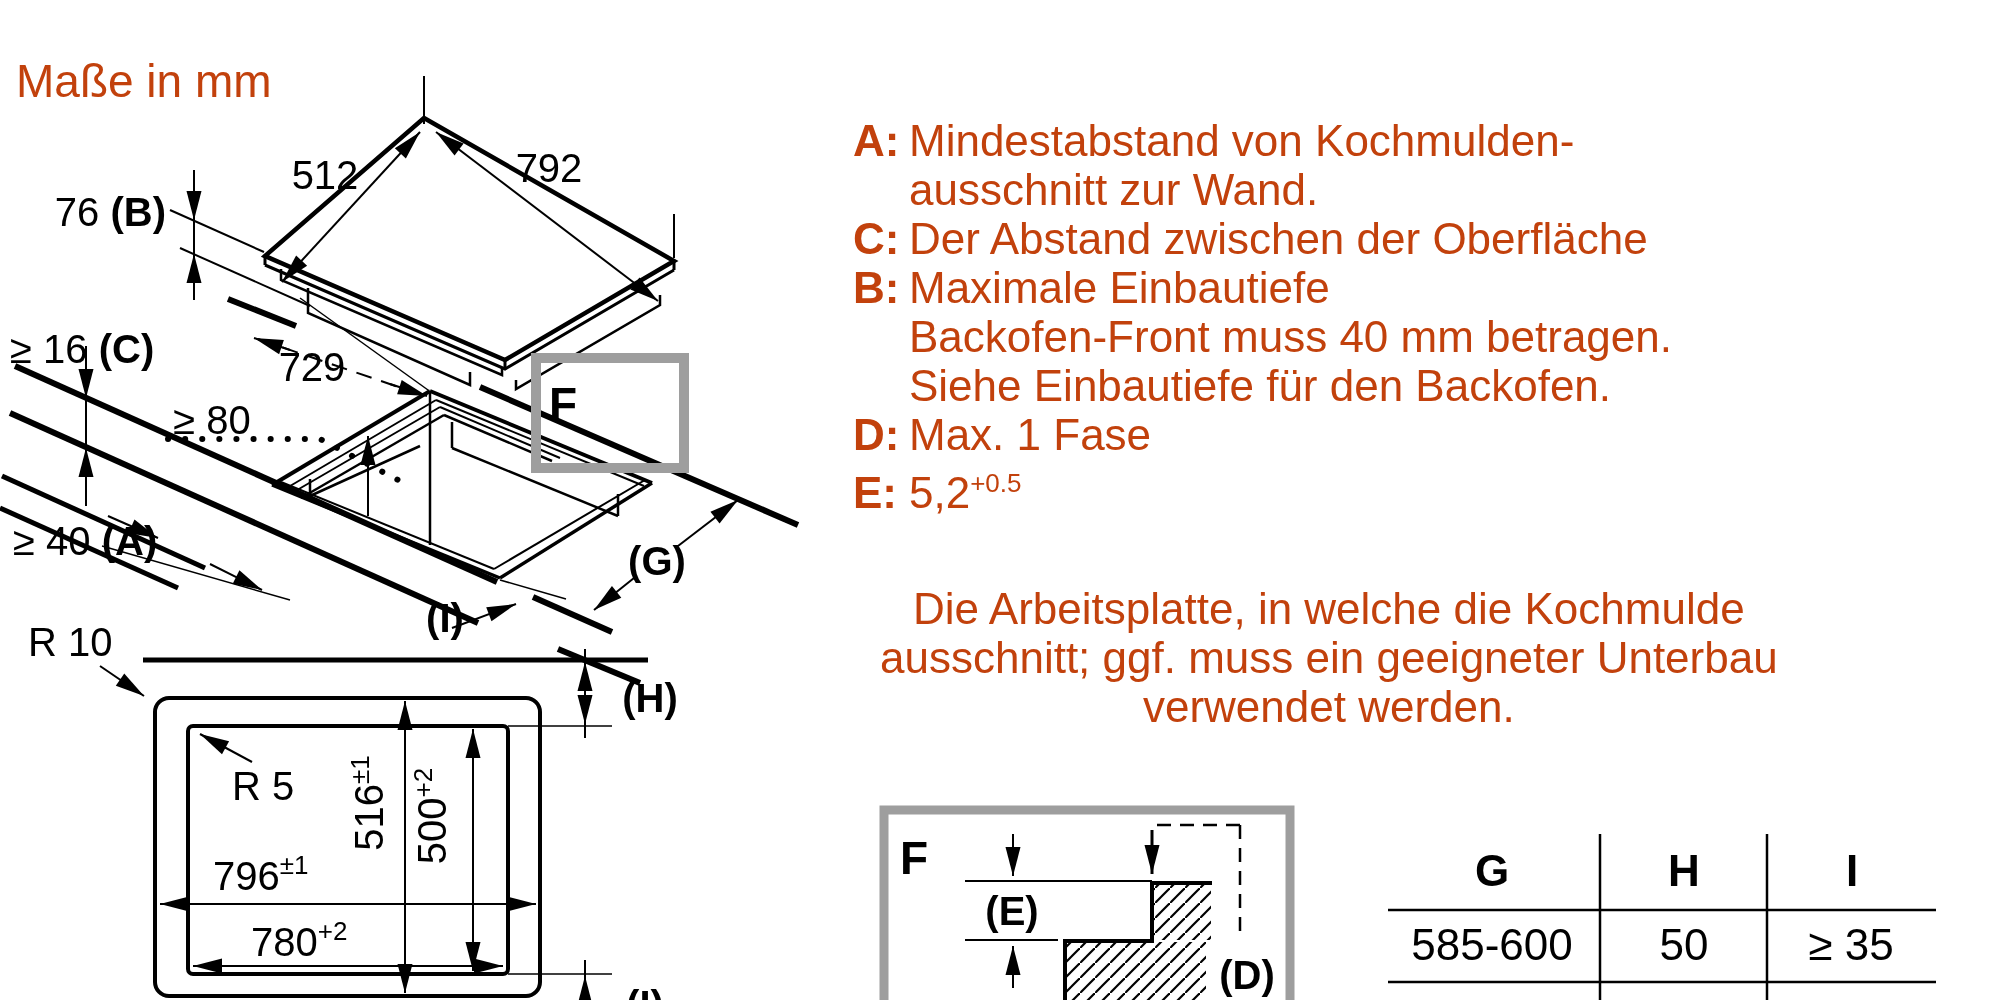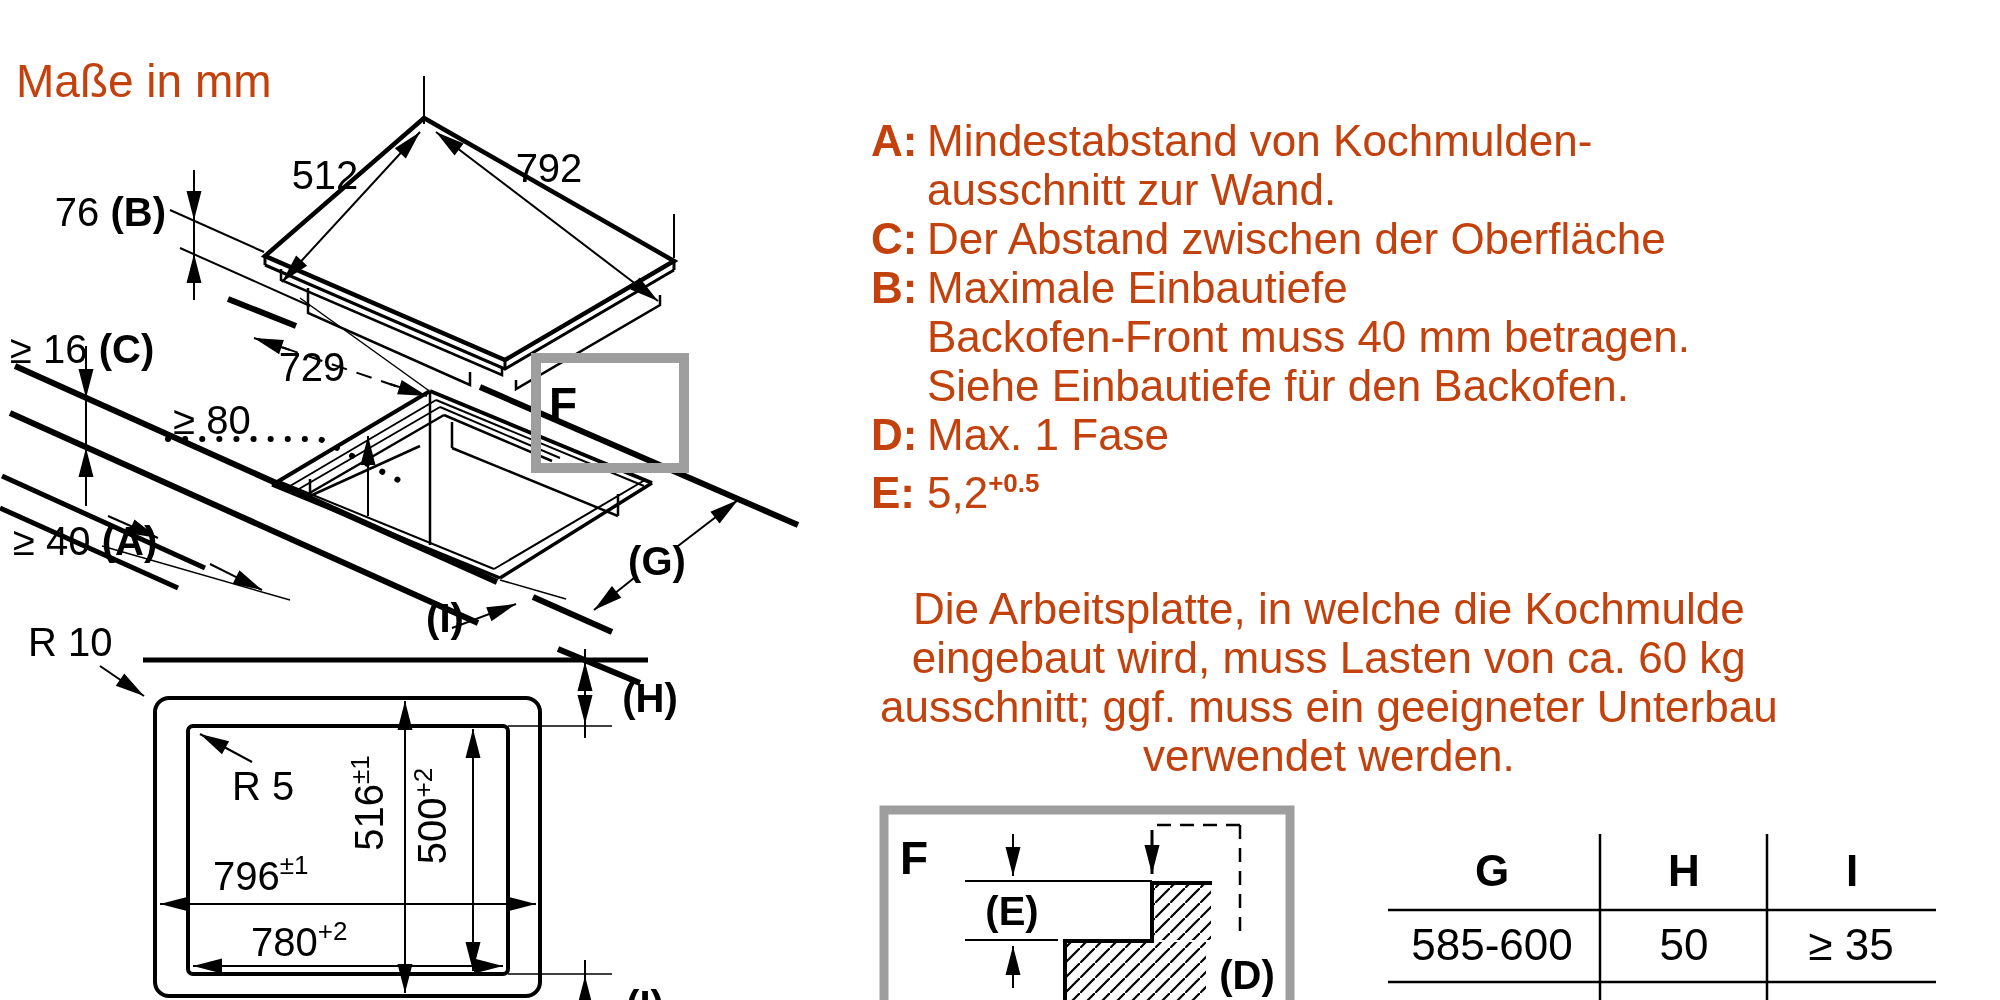--- a/index.html
+++ b/index.html
@@ -6,25 +6,25 @@
   #stage{position:relative;width:2000px;height:1000px;background:#fff;overflow:hidden;
          font-family:"Liberation Sans", sans-serif;color:#c2410c;margin-top:48px;}
   svg{position:absolute;left:0;top:0;}
   svg text{font-family:"Liberation Sans", sans-serif;fill:#000;}
   .t40{font-size:40px;}
   .t44{font-size:44px;}
   .t46{font-size:46px;}
   .b{font-weight:bold;}
   .abs{position:absolute;}
   #title{left:16px;top:6px;font-size:46px;}
-  #legend{left:871px;top:68px;font-size:44px;line-height:49px;}
+  #legend{left:853px;top:68px;font-size:44px;line-height:49px;}
   #legend .letter{display:inline-block;width:56px;font-weight:bold;}
   #legend .cont{padding-left:56px;}
   #para{left:880px;top:536px;font-size:44px;line-height:49px;text-align:center;}
-  sup.sm{font-size:26px;font-weight:bold;}
+  sup.sm{font-size:26px;}
   .hairline{stroke:#000;fill:none;}
 </style>
 </head>
 <body>
 
 <div id="stage">
 
   <div id="title" class="abs">Maße in mm</div>
 
   <svg width="2000" height="1000" viewBox="0 0 2000 1000">
@@ -256,18 +256,17 @@
     <div><span class="letter">C:</span><span>Der Abstand zwischen der Oberfläche</span></div>
     <div><span class="letter">B:</span><span>Maximale Einbautiefe</span></div>
     <div class="cont">Backofen-Front muss 40 mm betragen.</div>
     <div class="cont">Siehe Einbautiefe für den Backofen.</div>
     <div><span class="letter">D:</span><span>Max. 1 Fase</span></div>
     <div><span class="letter">E:</span><span>5,2</span><sup class="sm">+0.5</sup></div>
   </div>
 
   <div id="para" class="abs">
     <div>Die Arbeitsplatte, in welche die Kochmulde</div>
-    <div>eingebaut wird, muss Lasten von ca. 60 kg</div>
     <div>ausschnitt; ggf. muss ein geeigneter Unterbau</div>
     <div>verwendet werden.</div>
   </div>
 
 </div>
 
 </body></html>

